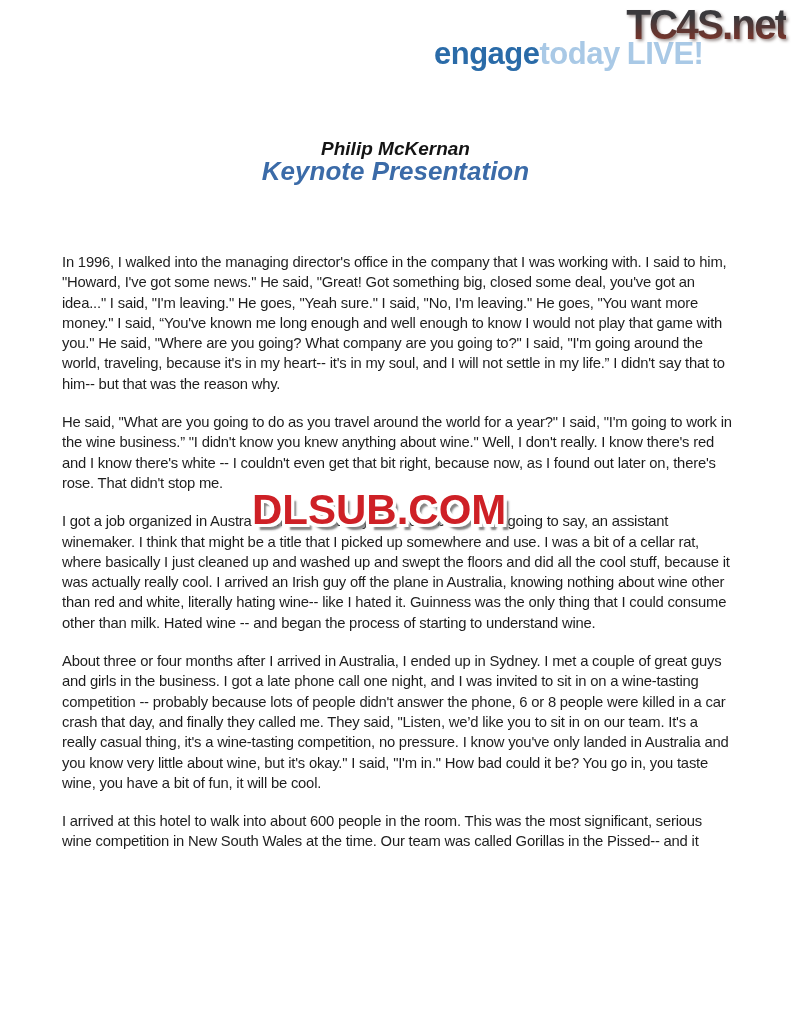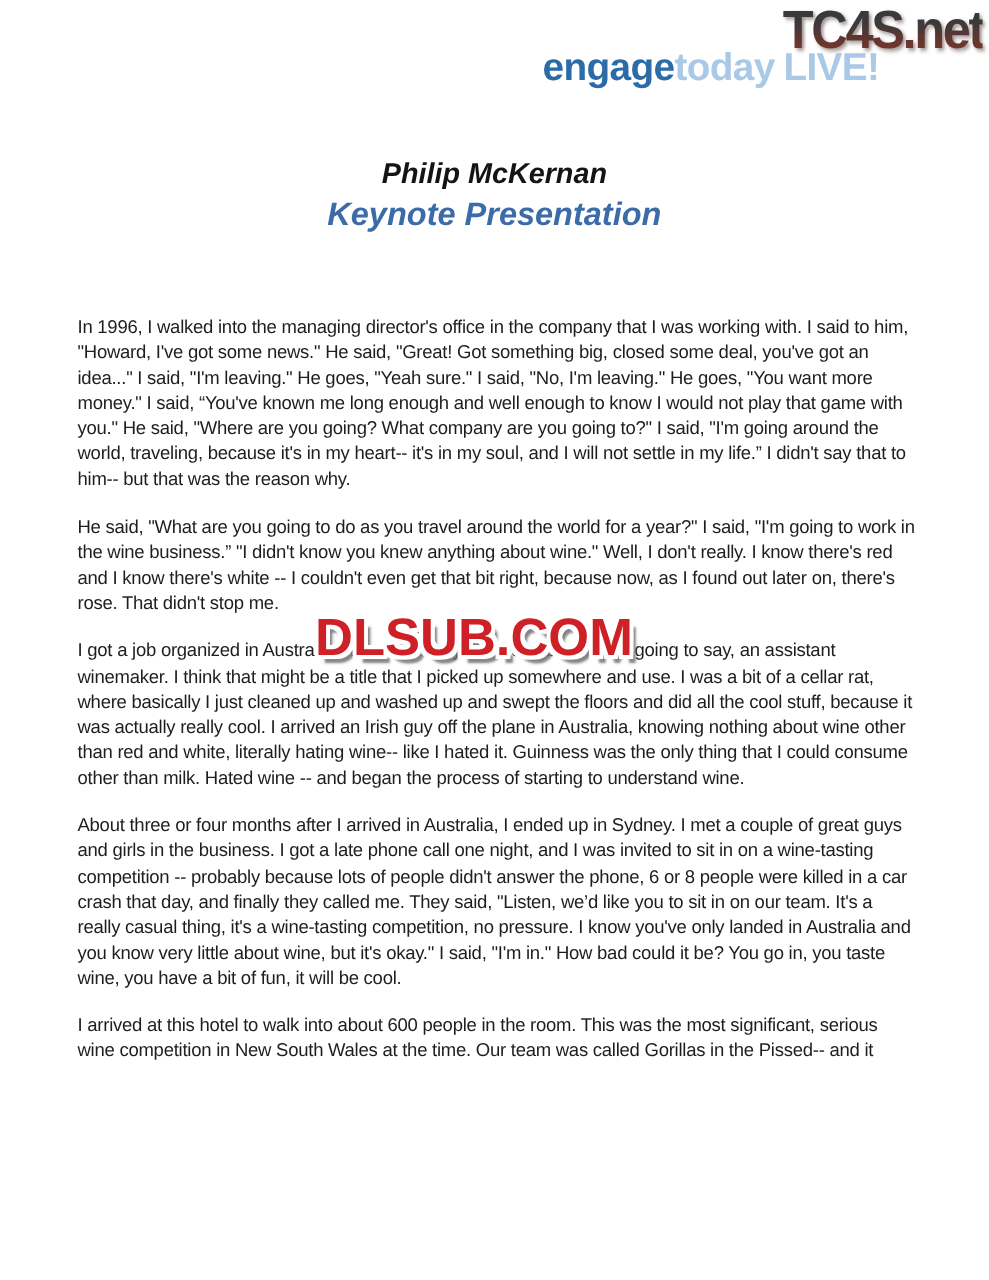--- a/index.html
+++ b/index.html
@@ -26,22 +26,22 @@
     transform:scaleX(0.94);transform-origin:right top;
     background:linear-gradient(#3a393c 35%, #8a3326 95%);
     -webkit-background-clip:text;background-clip:text;
     color:transparent;
     filter:drop-shadow(2px 2px 1.5px rgba(60,40,35,0.5));
     z-index:2;white-space:nowrap;
   }
 
   
   .author{
-    position:absolute;top:125px;left:0;width:791px;text-align:center;
-    font-style:italic;font-weight:bold;font-size:23px;color:#141414;
+    position:absolute;top:138px;left:0;width:791px;text-align:center;
+    font-style:italic;font-weight:bold;font-size:19px;color:#141414;
   }
   .heading{
     position:absolute;top:156px;left:0;width:791px;text-align:center;
     margin:0;font-size:26px;font-weight:bold;color:#3b6ba8;font-style:italic;
   }
 
   
   .content{
     position:absolute;top:206px;left:62px;width:670px;margin-top:46px;
   }

